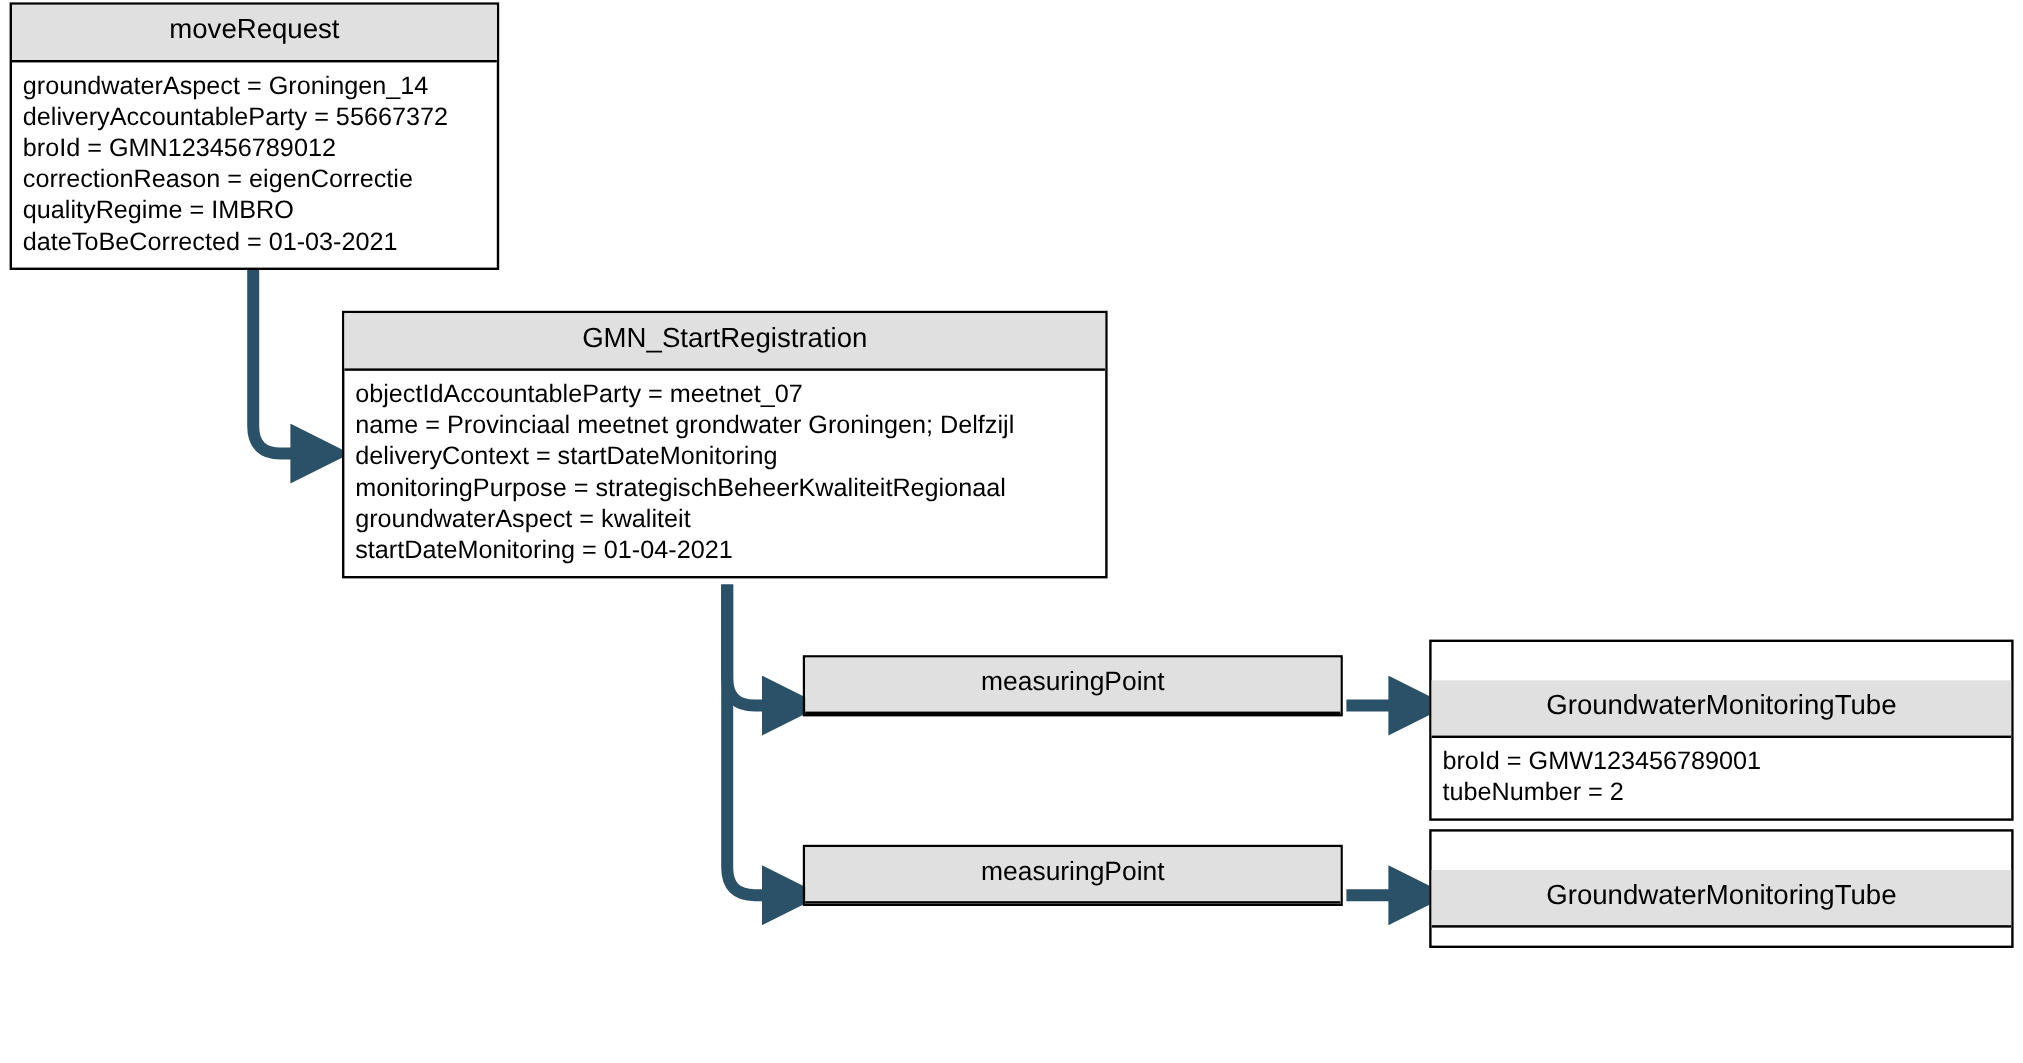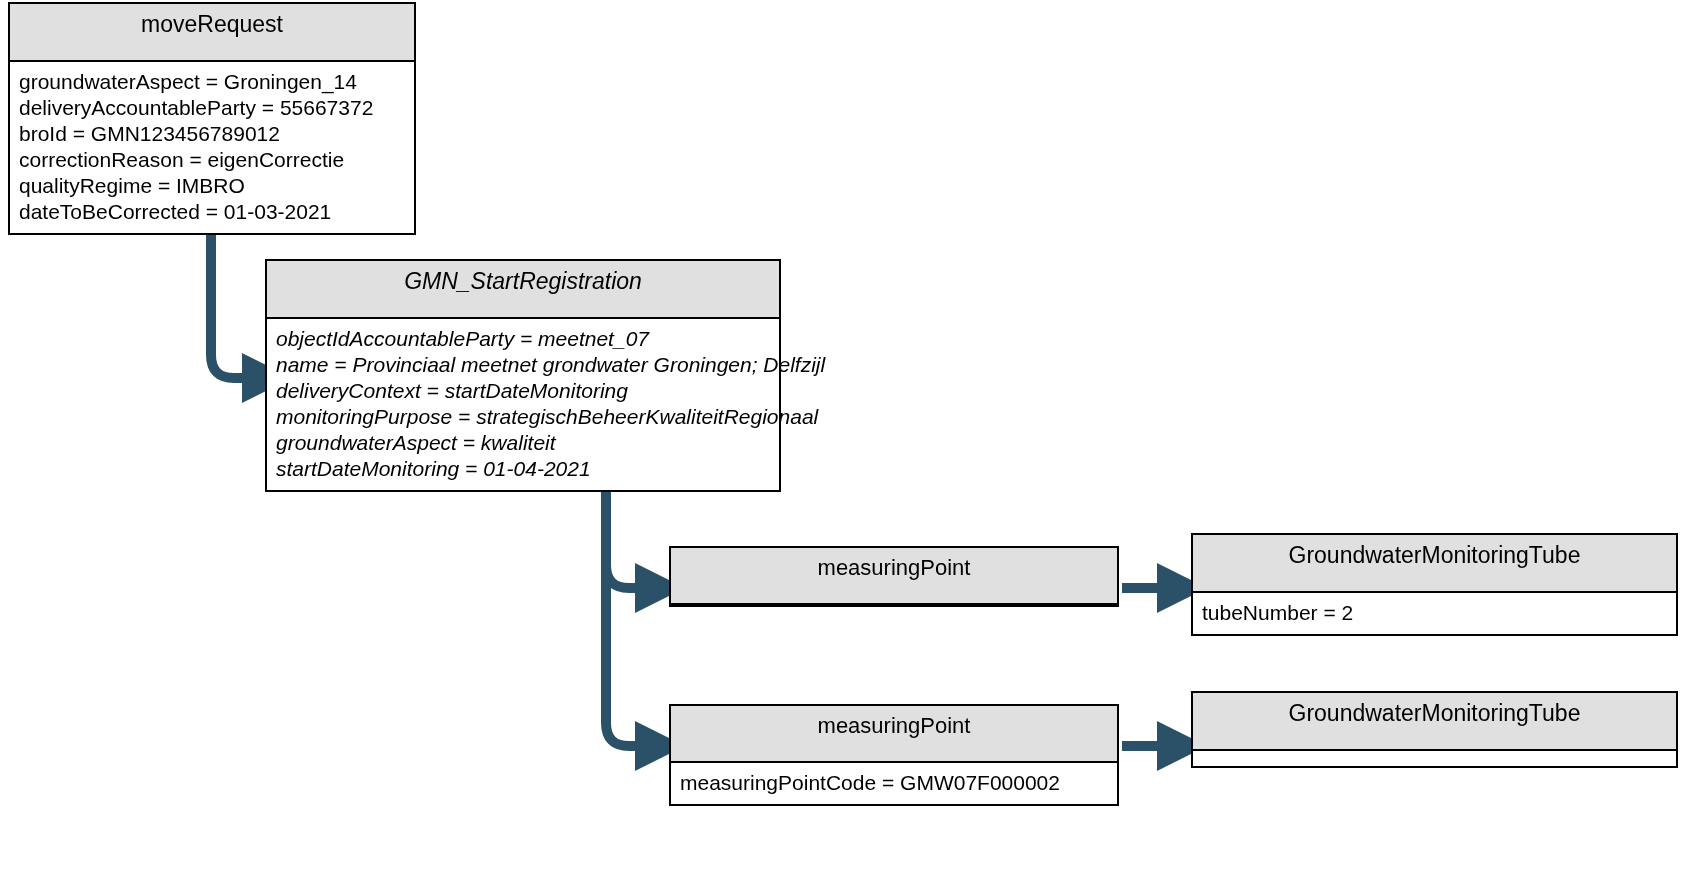--- a/index.html
+++ b/index.html
@@ -32,43 +32,43 @@
     border: 2px solid #000000;
     background: #ffffff;
   }
   .uml-header {
     box-sizing: border-box;
     background: #e0e0e0;
     border-bottom: 2px solid #000000;
     text-align: center;
     font-size: 23px;
     line-height: 1.0;
-    padding: 9px 6px 24px 6px;
+    padding: 9px 6px 14px 6px;
     white-space: nowrap;
   }
   .uml-body {
     box-sizing: border-box;
     padding: 7px 9px 8px 9px;
   }
   .uml-attr {
     font-size: 21px;
     line-height: 26px;
     white-space: nowrap;
   }
   
   #box-move-request      { left: 8px;    top: 2px;   width: 408px; }
-  #box-start-reg         { left: 265px;  top: 259px; width: 516px; font-style: italic; }
+  #box-start-reg         { left: 285px;  top: 259px; width: 638px; }
   #box-mp-1              { left: 669px;  top: 546px; width: 450px; }
   #box-mp-2              { left: 669px;  top: 704px; width: 450px; }
   #box-tube-1            { left: 1191px; top: 533px; width: 487px; }
   #box-tube-2            { left: 1191px; top: 691px; width: 487px; }
   #box-mp-1 .uml-header,
   #box-mp-2 .uml-header  { font-size: 22px; }
   #box-tube-1 .uml-header,
-  #box-tube-2 .uml-header{ font-size: 23px; }
+  #box-tube-2 .uml-header{ font-size: 23px; margin-top: 32px; }
 </style>
 </head>
 <body>
 
 <div id="canvas">
 
   <svg id="arrow-layer" viewBox="0 0 1686 886" xmlns="http://www.w3.org/2000/svg">
     <defs>
       <marker id="arrowhead" markerWidth="5" markerHeight="5" refX="0.6" refY="2.5" orient="auto" markerUnits="strokeWidth">
         <path d="M0,0 L5,2.5 L0,5 z" fill="#2b5168"></path>
@@ -109,28 +109,26 @@
       <div class="uml-attr">startDateMonitoring = 01-04-2021</div>
     </div>
   </div>
 
   <div class="uml-box" id="box-mp-1">
     <div class="uml-header">measuringPoint</div>
   </div>
 
   <div class="uml-box" id="box-mp-2">
     <div class="uml-header">measuringPoint</div>
-    <div class="uml-body">
-      <div class="uml-attr">measuringPointCode = GMW07F000002</div>
-    </div>
   </div>
 
   <div class="uml-box" id="box-tube-1">
     <div class="uml-header">GroundwaterMonitoringTube</div>
     <div class="uml-body">
+      <div class="uml-attr">broId = GMW123456789001</div>
       <div class="uml-attr">tubeNumber = 2</div>
     </div>
   </div>
 
   <div class="uml-box" id="box-tube-2">
     <div class="uml-header">GroundwaterMonitoringTube</div>
     <div class="uml-body">
     </div>
   </div>
 

